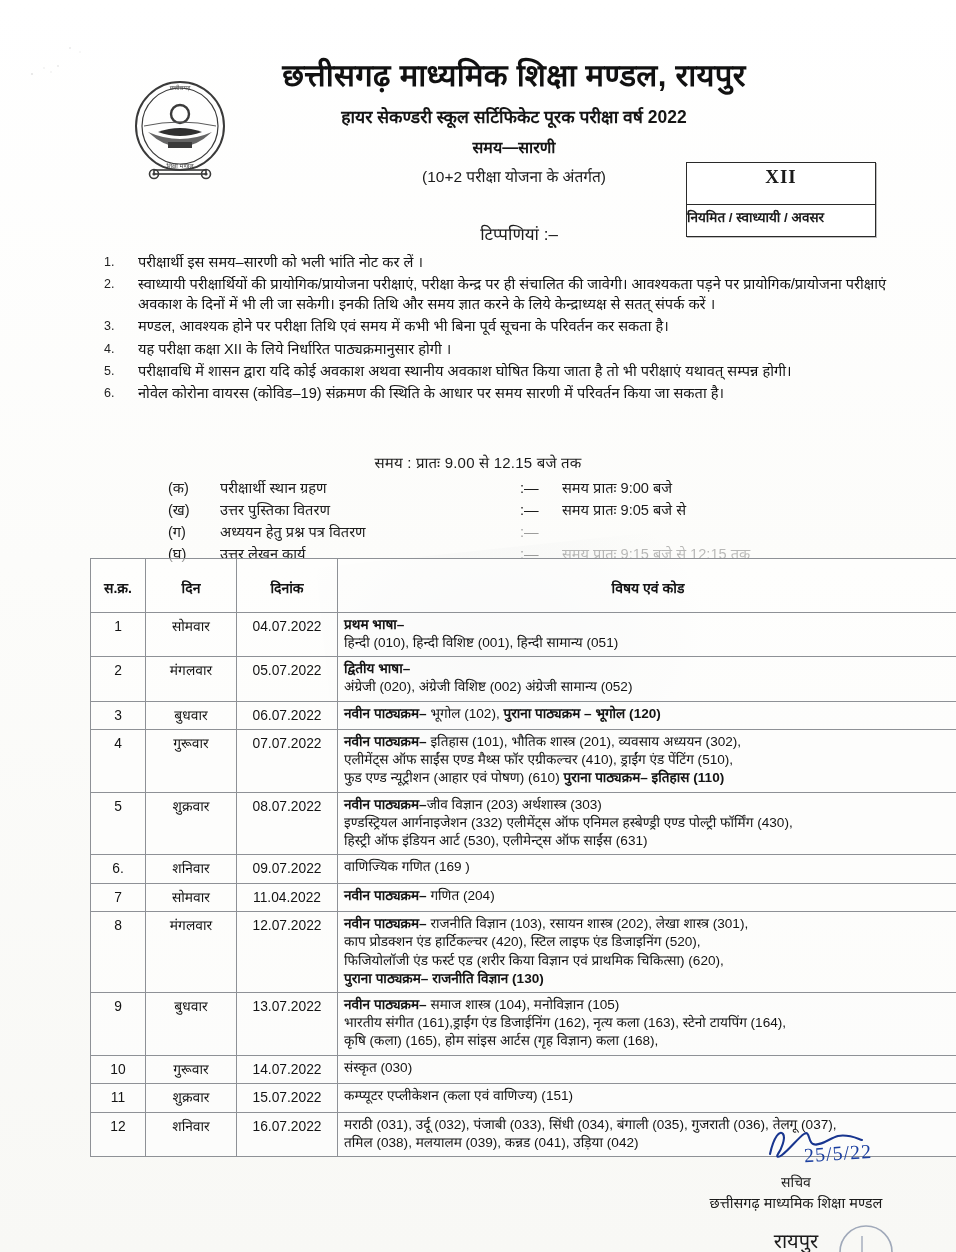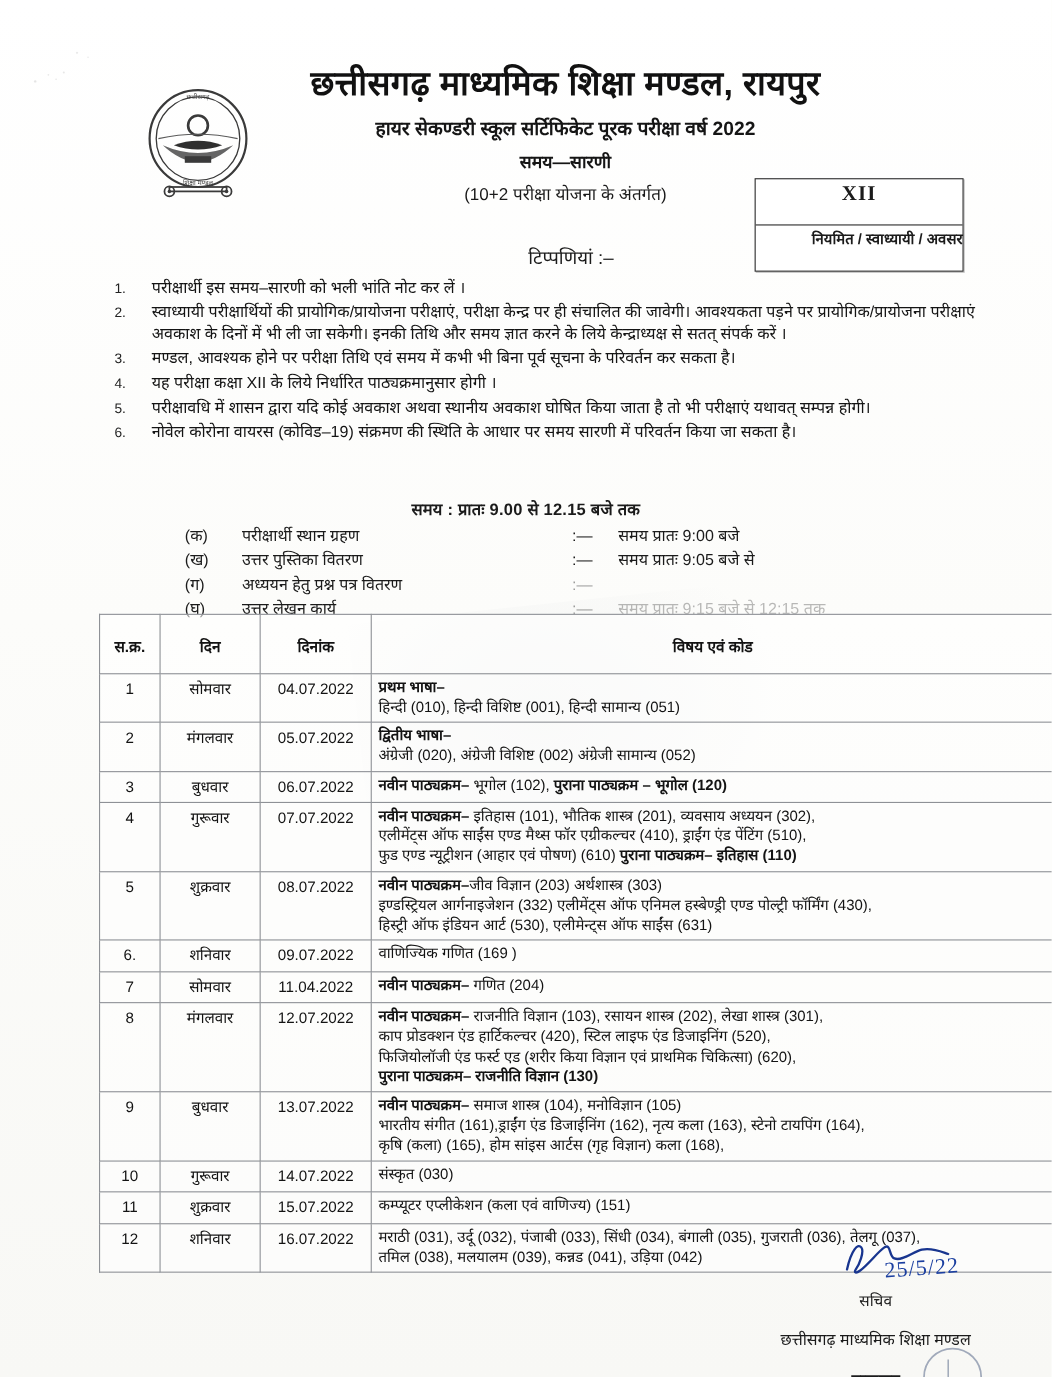--- a/index.html
+++ b/index.html
@@ -43,34 +43,34 @@
     position:absolute;left:686px;top:162px;width:188px;
     border:1.4px solid #2a2a2a;background:#fff;
     box-shadow:1px 1px 0 #bdbdbd;
   }
   .class-box .cls{
     text-align:center;font-family:"Liberation Serif","DejaVu Serif",serif;
     font-size:19px;font-weight:700;padding:3px 0 16px;border-bottom:1.2px solid #2a2a2a;
     letter-spacing:1px;
   }
   .class-box .mode{
-    text-align:right;font-size:13.5px;font-weight:700;padding:3px 0 20px;
+    text-align:left;font-size:13.5px;font-weight:700;padding:3px 0 10px;
   }
 
   
   .notes{position:absolute;left:104px;top:222px;width:830px;}
   .notes-title{font-size:17px;font-weight:400;margin-bottom:7px;text-align:center;}
   .note{display:flex;align-items:flex-start;margin-bottom:2px;}
   .note .num{width:34px;flex:0 0 34px;font-size:12.5px;padding-top:3px;color:#222;}
   .note .txt{font-size:14.6px;line-height:1.38;flex:1;color:#141414;}
 
   
   .time-head{
     position:absolute;left:0;top:452px;width:956px;text-align:center;
-    font-size:15px;font-weight:700;letter-spacing:.2px;
+    font-size:15px;font-weight:400;letter-spacing:.2px;
   }
   .time-list{position:absolute;left:168px;top:478px;width:760px;}
   .time-row{display:flex;align-items:baseline;font-size:14.6px;line-height:1.5;}
   .time-row .k{width:52px;flex:0 0 52px;}
   .time-row .label{width:300px;flex:0 0 300px;}
   .time-row .dash{width:42px;flex:0 0 42px;}
   .time-row .val{flex:1;}
   .faded1{opacity:.42;}
   .faded2{opacity:.3;}
 
@@ -101,21 +101,21 @@
   
   .sign-wrap{position:absolute;left:636px;top:1128px;width:320px;text-align:center;}
   .sign-ink{position:relative;height:42px;}
   .sign-svg{position:absolute;left:128px;top:-4px;}
   .sign-date{
     position:absolute;left:168px;top:14px;
     font-family:"Liberation Serif","DejaVu Serif",serif;
     font-size:20px;color:#1b3fa0;transform:rotate(-4deg);letter-spacing:1px;
   }
   .sign-role{font-size:14px;margin-top:2px;}
-  .sign-org{font-size:14.5px;margin-top:16px;}
+  .sign-org{font-size:14.5px;margin-top:1px;}
   .sign-city{font-size:20px;margin-top:15px;}
   .stamp-arc{position:absolute;left:836px;top:1222px;opacity:.55;}
 </style>
 </head>
 <body>
 
 <div class="page">
 
   <div class="watermark"></div>
 

